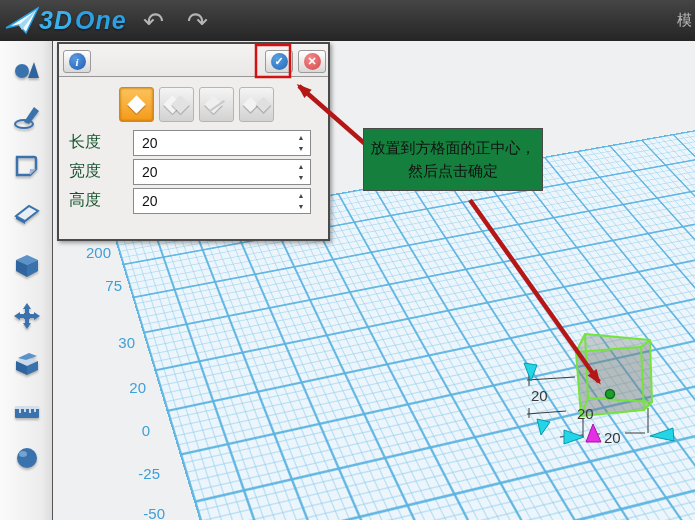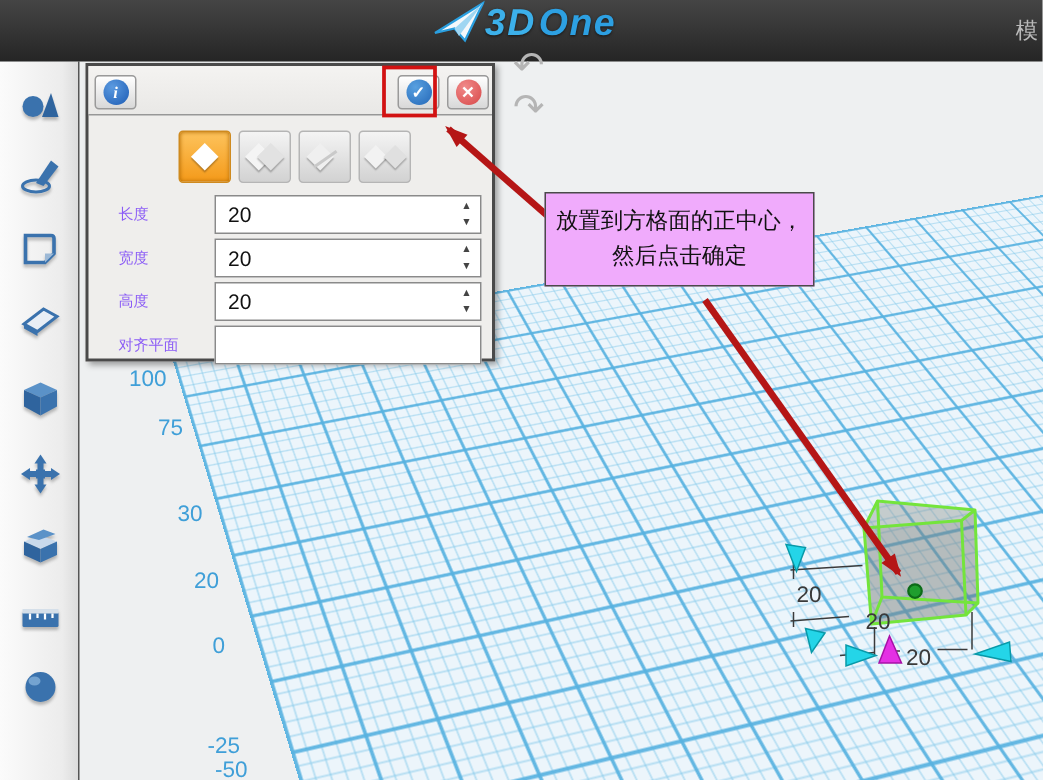--- a/index.html
+++ b/index.html
@@ -2,21 +2,21 @@
 <html><head>
 <meta charset="utf-8">
 <style>
   * { margin:0; padding:0; box-sizing:border-box; }
   html,body { width:695px; height:520px; overflow:hidden;
     font-family:"Liberation Sans", sans-serif; background:#eef0f1; }
   .stage { position:relative; width:695px; height:520px; overflow:hidden; }
 
   
   .toolbar { position:absolute; left:0; top:0; width:695px; height:41px; z-index:40;
-    background:linear-gradient(#454545,#252525); display:flex; align-items:center;flex-direction:column; }
+    background:linear-gradient(#454545,#252525); display:flex; align-items:center; }
   .logo { display:flex; align-items:center; margin-left:5px; }
   .logo-text { font-style:italic; font-weight:bold; font-size:25px; letter-spacing:1px;
     color:#3cb0ea; text-shadow:0 1px 2px rgba(0,0,0,.6); }
   .logo-text .lt2 { color:#2da0e2; margin-left:2px; }
   .tb-btn { width:34px; height:30px; margin-left:10px; background:none; border:none;
     color:#b5b5b5; font-size:25px; line-height:28px; text-align:center; cursor:pointer; }
   .menu-partial { position:absolute; right:-6px; top:11px; color:#b9b9b9; font-size:15px; width:24px; overflow:hidden; }
 
   
   .sidebar { position:absolute; left:0; top:41px; width:53px; height:479px; z-index:30;
@@ -65,35 +65,35 @@
     background:#fff; box-shadow:1px 1px 1px rgba(0,0,0,.25); }
   .mode-btn .dm { top:10px; left:10px; }
   .mode-btn.m2 .dm.a { left:6px; background:#f4f4f4; }
   .mode-btn.m2 .dm.b { left:14px; background:#e2e2e2; }
   .mode-btn.m3 .dm.a { left:7px; background:#efefef; }
   .mode-btn.m3 .slash { position:absolute; left:8px; top:17px; width:18px; height:2px;
     background:#c9c9c9; transform:rotate(-35deg); }
   .mode-btn.m4 .dm.a { left:5px; width:11px; height:11px; top:11px; background:#f2f2f2; }
   .mode-btn.m4 .dm.b { left:18px; width:11px; height:11px; top:11px; background:#e0e0e0; }
   .fld-row { display:flex; align-items:center; height:29px; }
-  .fld-label { width:66px; font-size:10px; color:#8b5cf6; padding-left:2px;margin-left:10px; }
+  .fld-label { width:66px; font-size:16px; color:#14532d; padding-left:2px; }
   .fld-box { position:relative; width:178px; height:26px; background:#fff;
     border:1px solid #8a8a8a; }
   .fld-input { position:absolute; left:0; top:0; width:100%; height:100%; border:none;
     outline:none; font-size:14px; padding-left:8px; font-family:"Liberation Sans",sans-serif;
     background:transparent; color:#111; }
   .spin { position:absolute; right:2px; top:1px; width:14px; height:22px;
     display:flex; flex-direction:column; justify-content:space-between; }
   .spin span { font-size:7px; color:#444; text-align:center; line-height:11px; cursor:pointer; }
 
   
   .overlay-svg { position:absolute; left:0; top:0; width:695px; height:520px;
     z-index:20; pointer-events:none; }
   .callout { position:absolute; left:363px; top:128px; width:180px; z-index:25;
-    background:#f0abfc; border:1px solid #4a4a4a; padding:7px 6px;
+    background:#15803d; border:1px solid #4a4a4a; padding:7px 6px;
     font-size:15px; color:#111; text-align:center; line-height:1.55; }
 </style>
 </head>
 <body>
 
 <div class="stage">
 
   <div class="toolbar">
     <div class="logo">
       <svg width="34" height="30" viewBox="0 0 34 30">
@@ -168,26 +168,26 @@
     <div class="side-item" style="top:403px">
       <svg width="28" height="28" viewBox="0 0 28 28">
         <circle cx="14" cy="14" r="10" fill="#3a72ad"></circle>
         <ellipse cx="10" cy="10" rx="4" ry="3" fill="#7fabd6" opacity="0.85"></ellipse>
       </svg>
     </div>
   </div>
 
   <div class="canvas">
     <div class="grid-plane"></div>
-    <span class="axis-label" style="left:26px;top:203px">100</span>
+    <span class="axis-label" style="left:26px;top:203px">200</span>
     <span class="axis-label" style="left:37px;top:236px">75</span>
     <span class="axis-label" style="left:50px;top:293px">30</span>
     <span class="axis-label" style="left:61px;top:338px">20</span>
     <span class="axis-label" style="left:65px;top:381px">0</span>
-    <span class="axis-label" style="left:75px;top:448px">-25</span>
+    <span class="axis-label" style="left:75px;top:424px">-25</span>
     <span class="axis-label" style="left:80px;top:464px">-50</span>
   </div>
 
   <div class="dialog">
     <div class="dlg-header">
       <div class="hbtn" style="left:4px">
         <span class="circ info">i</span>
       </div>
       <div class="hbtn" style="left:206px">
         <span class="circ ok">✓</span>
@@ -238,26 +238,20 @@
       <div class="fld-row">
         <span class="fld-label">高度</span>
         <span class="fld-box">
           <input class="fld-input" value="20" style="">
           <span class="spin">
             <span>▲</span>
             <span>▼</span>
           </span>
         </span>
       </div>
-      <div class="fld-row">
-        <span class="fld-label">对齐平面</span>
-        <span class="fld-box">
-          <input class="fld-input" value="" style="">
-        </span>
-      </div>
     </div>
   </div>
 
   <svg class="overlay-svg" viewBox="0 0 695 520">
     <defs>
       <marker id="arrh" markerWidth="18" markerHeight="14" refX="13" refY="6" orient="auto" markerUnits="userSpaceOnUse">
         <path d="M1,0.5 L16,6 L1,11.5 Z" fill="#b51616"></path>
       </marker>
     </defs>
 

